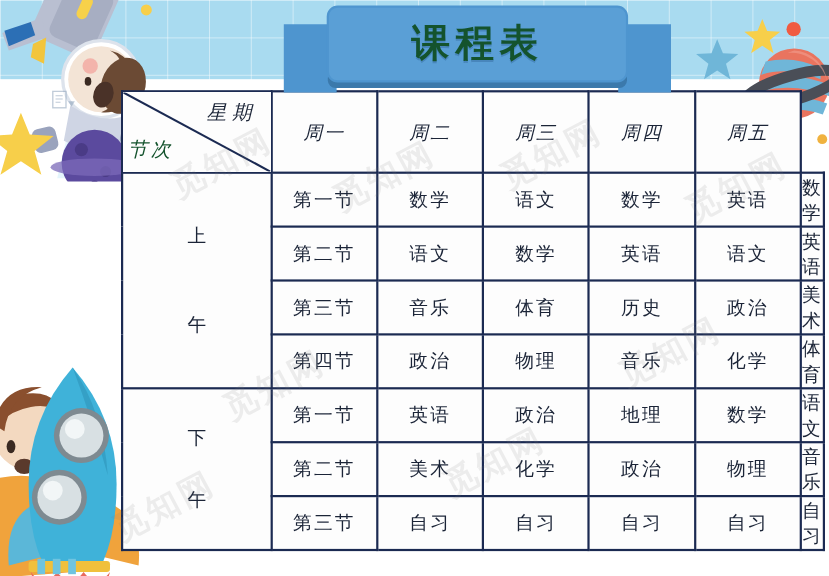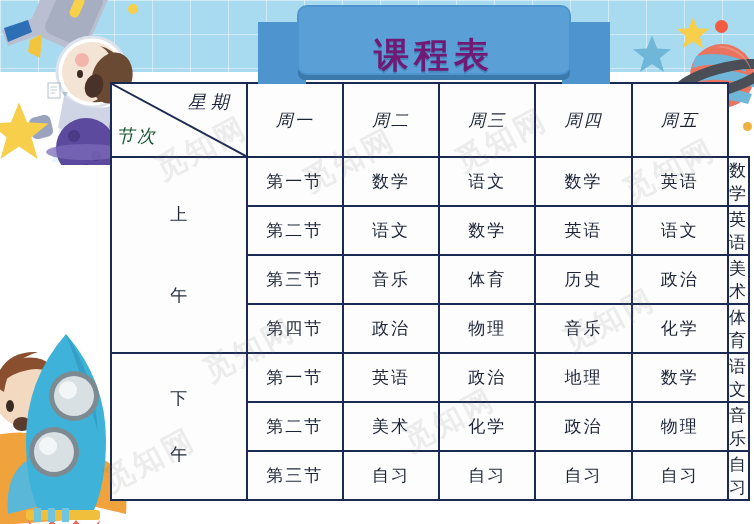--- a/index.html
+++ b/index.html
@@ -122,23 +122,22 @@
   
   #banner { position: absolute; left: 258px; top: 4px; width: 352px; height: 82px; }
   #banner-title {
     position: absolute;
     left: 0; right: 0; top: 12px;
     text-align: center;
     font-family: "DejaVu Sans", "Liberation Sans", sans-serif;
     font-weight: bold;
     font-size: 35px;
     letter-spacing: 5px;
-    color: #701a75;
+    color: #14532d;
     text-shadow: 0 2px 0 rgba(40,90,140,.35);
-    margin-top: 16px;
   }
   
   .wm {
     position: absolute;
     font-family: "DejaVu Sans", "Liberation Sans", sans-serif;
     font-size: 30px;
     font-weight: bold;
     color: rgba(120,120,120,0.13);
     transform: rotate(-28deg);
     white-space: nowrap;

